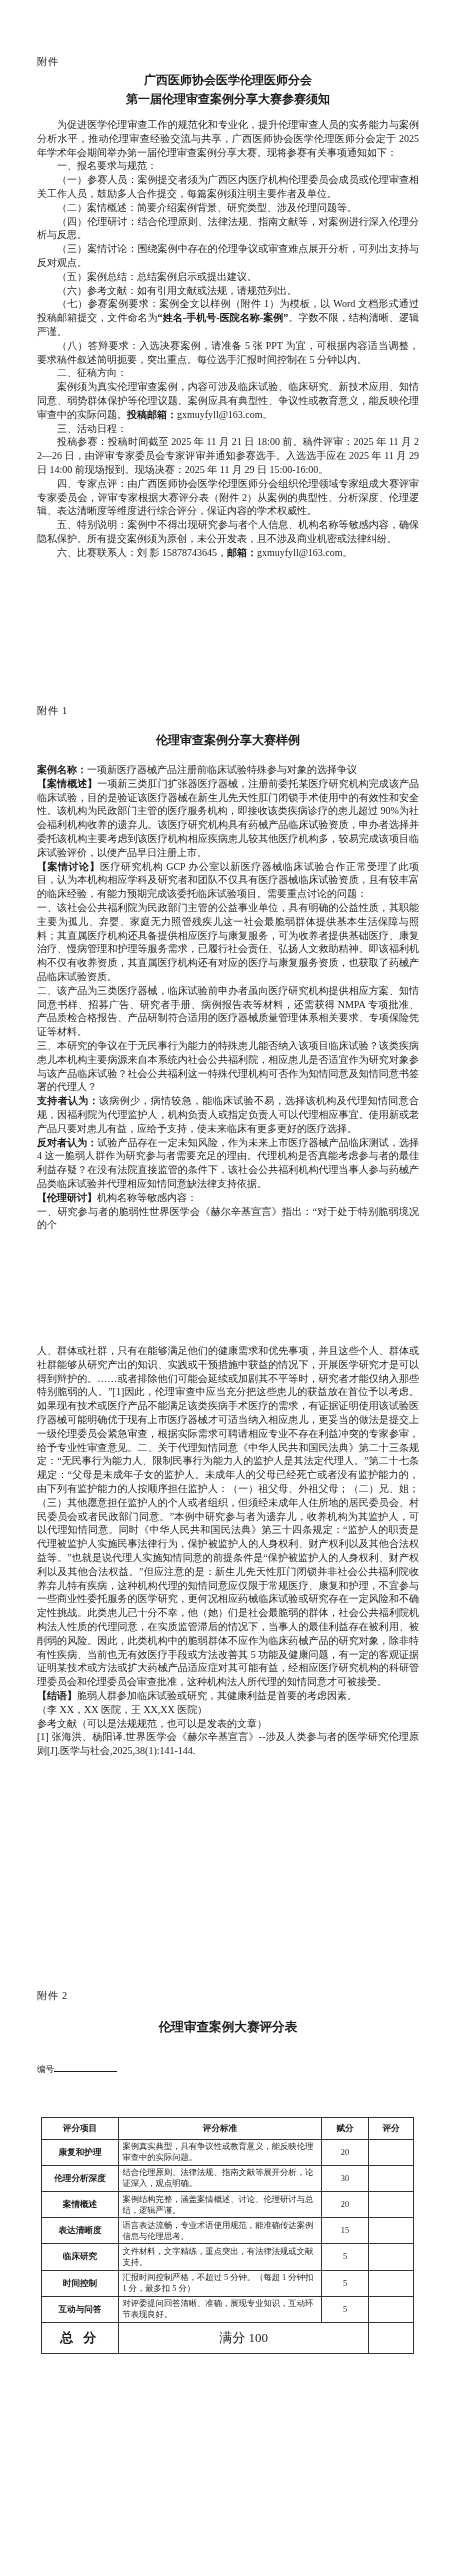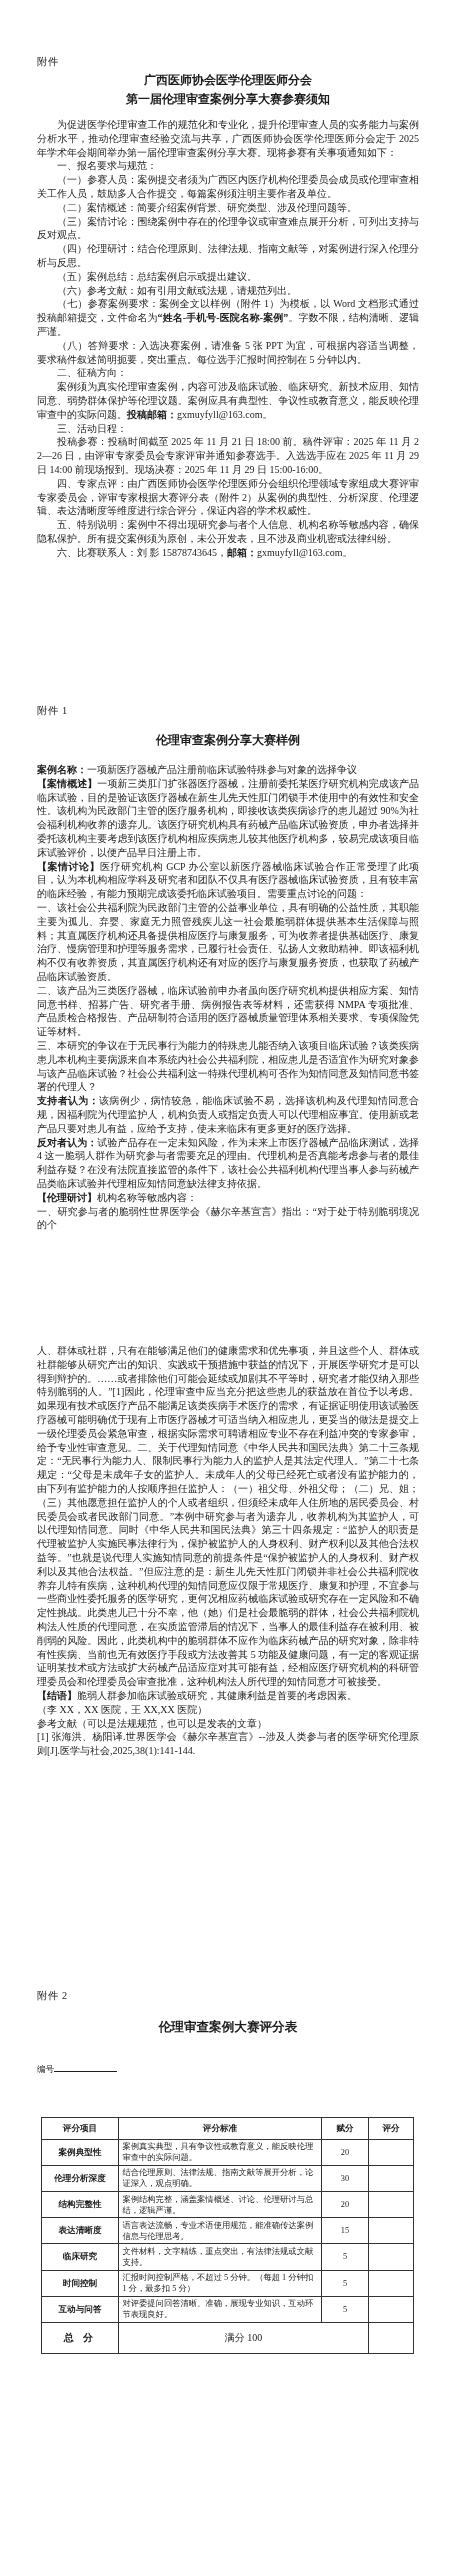--- a/index.html
+++ b/index.html
@@ -15,38 +15,38 @@
   .body-block p{margin:0;padding:0;}
   .num-line{font-size:8.6px;}
   .num-blank{display:inline-block;width:63px;border-bottom:0.6px solid #1c1c1c;height:8px;vertical-align:baseline;}
   table.score{border-collapse:collapse;table-layout:fixed;width:373px;font-size:8.3px;line-height:11px;margin-top:22px;}
   table.score td,table.score th{border:0.6px solid #333;padding:1.1px 3.4px;vertical-align:middle;color:#1c1c1c;}
   table.score th{font-weight:bold;text-align:center;height:18.4px;font-size:8.6px;}
   td.item{font-weight:bold;text-align:center;font-size:8.6px;}
   td.crit{text-align:left;}
   td.pts{text-align:center;}
   td.score-cell{text-align:center;}
-  tr.total td{height:27.6px;text-align:center;font-size:10px;}
+  tr.total td{height:27.6px;text-align:center;font-size:13px;}
   tr.total td.item{letter-spacing:3.4px;}
 </style>
 </head>
 <body>
 
 <div class="abs att-label" style="top:55px;left:37px;">附件</div>
 
 <div class="abs doc-title" style="top:71px;">广西医师协会医学伦理医师分会</div>
 <div class="abs doc-title" style="top:90px;">第一届伦理审查案例分享大赛参赛须知</div>
 
 <div class="abs body-block" style="top:118px;">
     <p style="text-indent: 2em;"><span>为促进医学伦理审查工作的规范化和专业化，提升伦理审查人员的实务能力与案例分析水平，推动伦理审查经验交流与共享，广西医师协会医学伦理医师分会定于 2025 年学术年会期间举办第一届伦理审查案例分享大赛。现将参赛有关事项通知如下：</span></p>
     <p style="text-indent: 2em;"><span>一、报名要求与规范：</span></p>
     <p style="text-indent: 2em;"><span>（一）参赛人员：案例提交者须为广西区内医疗机构伦理委员会成员或伦理审查相关工作人员，鼓励多人合作提交，每篇案例须注明主要作者及单位。</span></p>
     <p style="text-indent: 2em;"><span>（二）案情概述：简要介绍案例背景、研究类型、涉及伦理问题等。</span></p>
+    <p style="text-indent: 2em;"><span>（四）伦理研讨：结合伦理原则、法律法规、指南文献等，对案例进行深入伦理分析与反思。</span></p>
     <p style="text-indent: 2em;"><span>（三）案情讨论：围绕案例中存在的伦理争议或审查难点展开分析，可列出支持与反对观点。</span></p>
-    <p style="text-indent: 2em;"><span>（四）伦理研讨：结合伦理原则、法律法规、指南文献等，对案例进行深入伦理分析与反思。</span></p>
     <p style="text-indent: 2em;"><span>（五）案例总结：总结案例启示或提出建议。</span></p>
     <p style="text-indent: 2em;"><span>（六）参考文献：如有引用文献或法规，请规范列出。</span></p>
     <p style="text-indent: 2em;"><span>（七）参赛案例要求：案例全文以样例（附件 1）为模板，以 Word 文档形式通过投稿邮箱提交，文件命名为</span><span style="font-weight: bold; margin-top: 16px;">“姓名-手机号-医院名称-案例”</span><span>。字数不限，结构清晰、逻辑严谨。</span></p>
     <p style="text-indent: 2em;"><span>（八）答辩要求：入选决赛案例，请准备 5 张 PPT 为宜，可根据内容适当调整，要求稿件叙述简明扼要，突出重点。每位选手汇报时间控制在 5 分钟以内。</span></p>
     <p style="text-indent: 2em;"><span>二、征稿方向：</span></p>
     <p style="text-indent: 2em;"><span>案例须为真实伦理审查案例，内容可涉及临床试验、临床研究、新技术应用、知情同意、弱势群体保护等伦理议题。案例应具有典型性、争议性或教育意义，能反映伦理审查中的实际问题。</span><span style="font-weight: bold;">投稿邮箱：</span><span>gxmuyfyll@163.com。</span></p>
     <p style="text-indent: 2em;"><span>三、活动日程：</span></p>
     <p style="text-indent: 2em;"><span>投稿参赛：投稿时间截至 2025 年 11 月 21 日 18:00 前。稿件评审：2025 年 11 月 22—26 日，由评审专家委员会专家评审并通知参赛选手。入选选手应在 2025 年 11 月 29 日 14:00 前现场报到。现场决赛：2025 年 11 月 29 日 15:00-16:00。</span></p>
     <p style="text-indent: 2em;"><span>四、专家点评：由广西医师协会医学伦理医师分会组织伦理领域专家组成大赛评审专家委员会，评审专家根据大赛评分表（附件 2）从案例的典型性、分析深度、伦理逻辑、表达清晰度等维度进行综合评分，保证内容的学术权威性。</span></p>
     <p style="text-indent: 2em;"><span>五、特别说明：案例中不得出现研究参与者个人信息、机构名称等敏感内容，确保隐私保护。所有提交案例须为原创，未公开发表，且不涉及商业机密或法律纠纷。</span></p>
@@ -95,33 +95,33 @@
         <col style="width:45px">
     </colgroup>
     <tbody>
         <tr>
           <th>评分项目</th>
           <th>评分标准</th>
           <th>赋分</th>
           <th>评分</th>
         </tr>
         <tr>
-          <td class="item" style="height: 23px;">案例典型性</td>
+          <td class="item" style="height: 23px;">康复和护理</td>
           <td class="crit">案例真实典型，具有争议性或教育意义，能反映伦理审查中的实际问题。</td>
           <td class="pts">20</td>
           <td class="score-cell"></td>
         </tr>
         <tr>
           <td class="item" style="height: 23px;">伦理分析深度</td>
           <td class="crit">结合伦理原则、法律法规、指南文献等展开分析，论证深入，观点明确。</td>
           <td class="pts">30</td>
           <td class="score-cell"></td>
         </tr>
         <tr>
-          <td class="item" style="height: 23px;">结构完整性</td>
+          <td class="item" style="height: 23px;">案情概述</td>
           <td class="crit">案例结构完整，涵盖案情概述、讨论、伦理研讨与总结，逻辑严谨。</td>
           <td class="pts">20</td>
           <td class="score-cell"></td>
         </tr>
         <tr>
           <td class="item" style="height: 23px;">表达清晰度</td>
           <td class="crit">语言表达流畅，专业术语使用规范，能准确传达案例信息与伦理思考。</td>
           <td class="pts">15</td>
           <td class="score-cell"></td>
         </tr>

